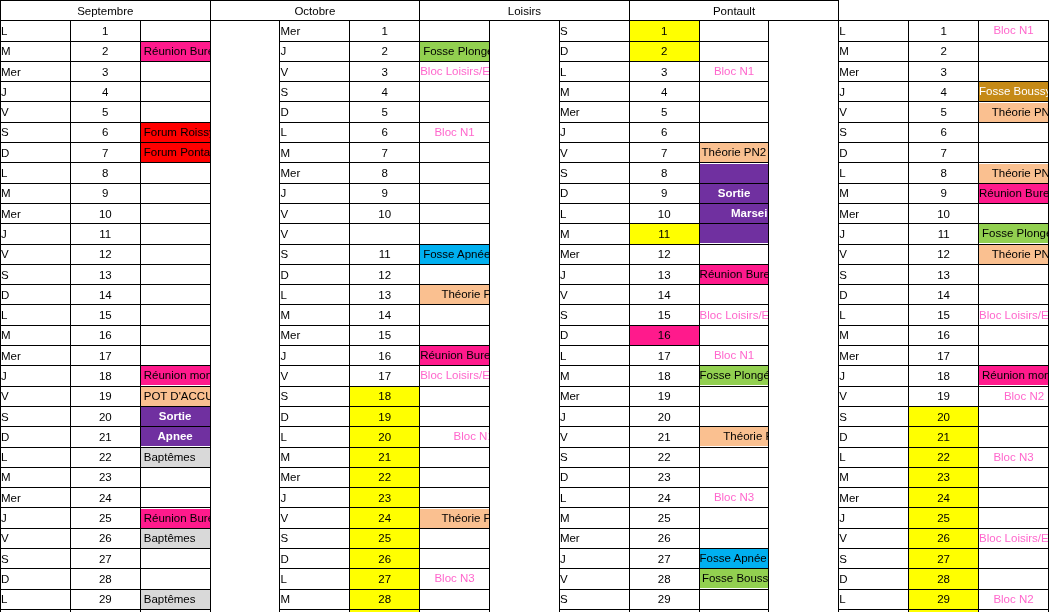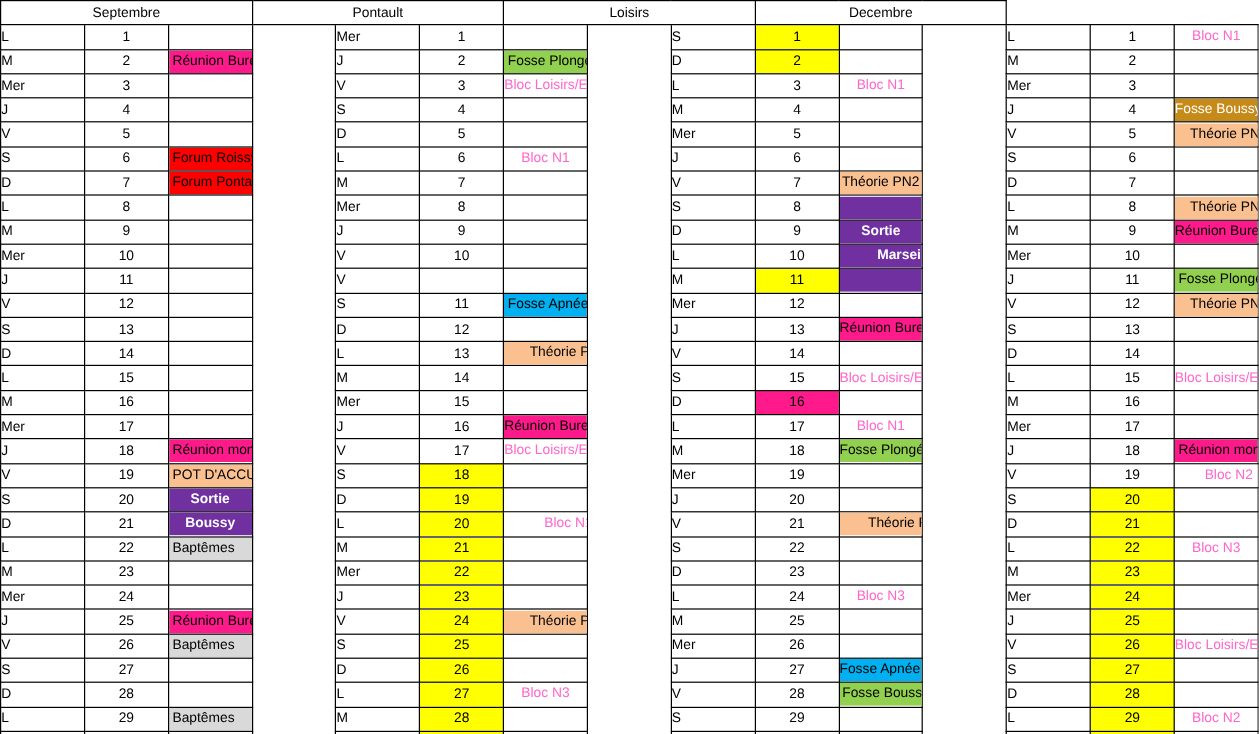--- a/index.html
+++ b/index.html
@@ -14,23 +14,23 @@
   .sep{border:none !important;width:11px;background:#fff;}
 </style>
 </head>
 <body>
 
 <div class="sheet">
   <table class="cal">
     <thead>
       <tr>
         <th class="monthhdr" colspan="3">Septembre</th>
+        <th class="monthhdr" colspan="3">Octobre</th>
+        <th class="monthhdr" colspan="3">Loisirs</th>
         <th class="monthhdr" colspan="3">Pontault</th>
-        <th class="monthhdr" colspan="3">Loisirs</th>
-        <th class="monthhdr" colspan="3">Decembre</th>
       </tr>
     </thead>
     <tbody id="cal-body">
         <tr>
           <td class="dw">L</td>
           <td class="dn">1</td>
           <td style="width: 120px; padding: 0px;">
             <div style="background: rgb(255, 255, 255); color: rgb(0, 0, 0); height: 19px; line-height: 19px; text-align: center; padding-left: 0px; overflow: hidden;"></div>
           </td>
           <td class="sep" style="border: none;"></td>
@@ -545,21 +545,21 @@
           <td class="dw">S</td>
           <td class="dn" style="background: rgb(255, 255, 0);">20</td>
           <td style="width: 204px; padding: 0px;">
             <div style="background: rgb(255, 255, 255); color: rgb(0, 0, 0); height: 19px; line-height: 19px; text-align: center; padding-left: 0px; overflow: hidden;"></div>
           </td>
         </tr>
         <tr>
           <td class="dw">D</td>
           <td class="dn">21</td>
           <td style="width: 120px; padding: 0px;">
-            <div style="background: rgb(112, 48, 160); color: rgb(255, 255, 255); font-weight: bold; height: 19px; line-height: 19px; text-align: center; padding-left: 0px; overflow: hidden;">Boussy</div>
+            <div style="background: rgb(112, 48, 160); color: rgb(255, 255, 255); font-weight: bold; height: 19px; line-height: 19px; text-align: center; padding-left: 0px; overflow: hidden;">Apnee</div>
           </td>
           <td class="sep" style="border: none;"></td>
           <td class="dw">L</td>
           <td class="dn" style="background: rgb(255, 255, 0);">20</td>
           <td style="width: 246px; padding: 0px;">
             <div style="display: flex; width: 100%; height: 19px;">
               <div style="background: rgb(255, 255, 255); color: rgb(255, 102, 204); flex: 0 0 103px; line-height: 19px; text-align: center; padding-left: 2px; overflow: hidden;">Bloc N1</div>
               <div style="background: rgb(255, 255, 255); color: rgb(0, 0, 0); flex: 1 1 0%; line-height: 19px; text-align: center; overflow: hidden;">initiation Apnee/tir</div>
             </div>
           </td>

